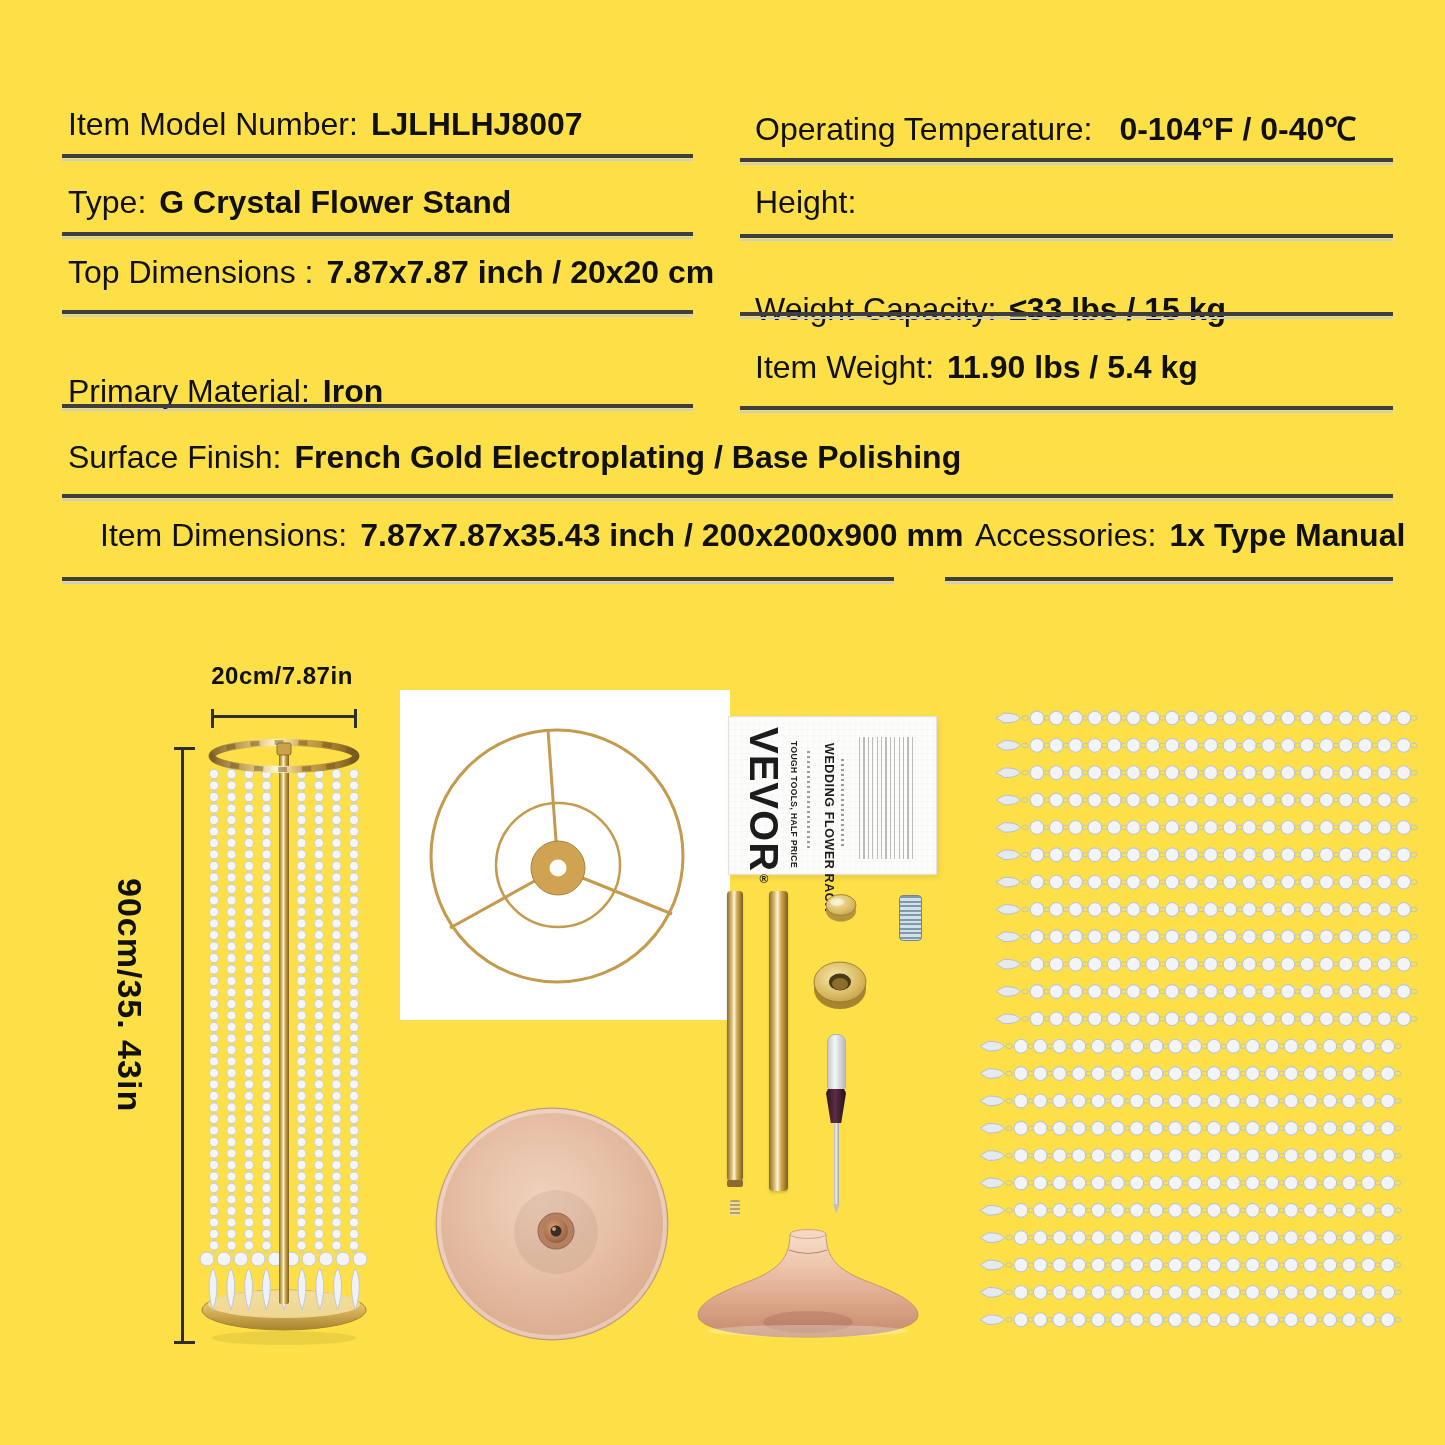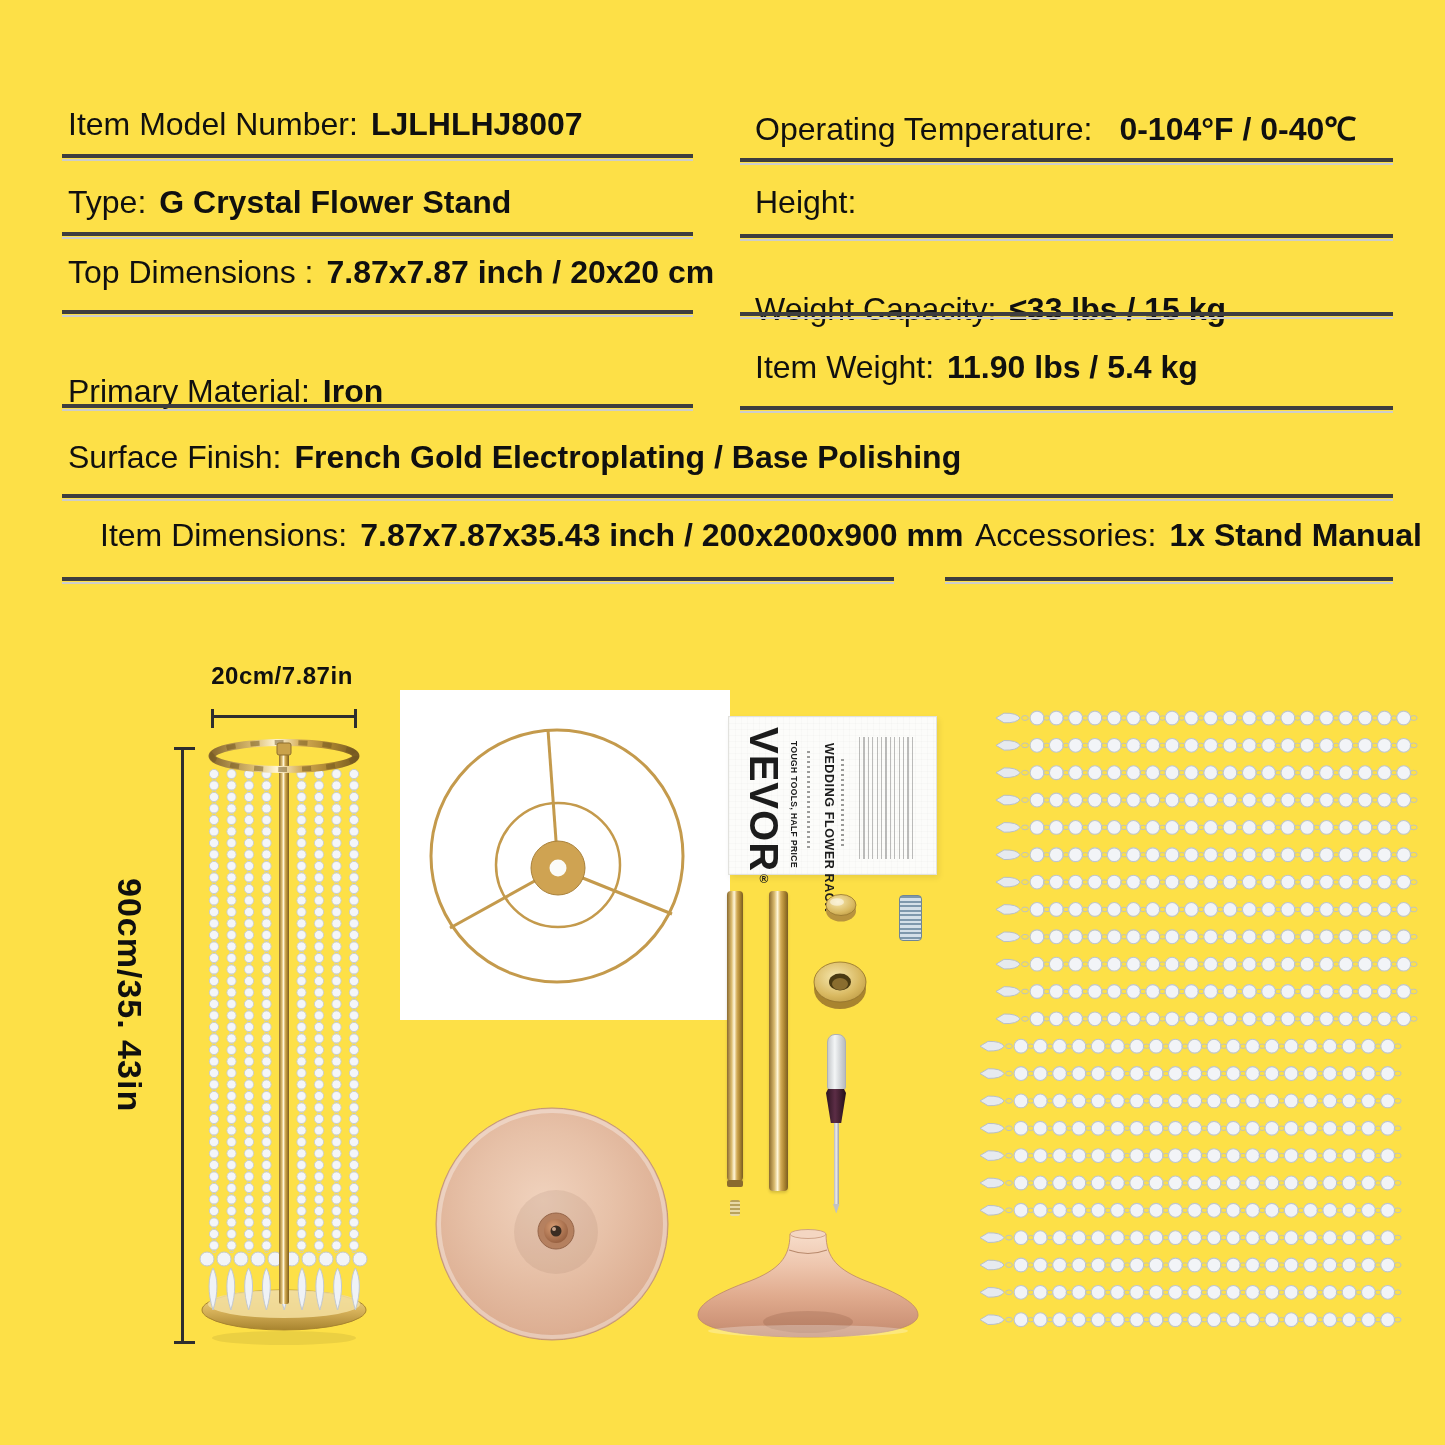--- a/index.html
+++ b/index.html
@@ -116,21 +116,21 @@
       <span class="spec-value">French Gold Electroplating / Base Polishing</span>
     </div>
     <div class="hline" style="left:62px;top:494px;width:1331px;"></div>
 
     <div class="spec-cell" style="left:64px;top:517px;margin-left:36px;">
       <span class="spec-label">Item Dimensions:</span>
       <span class="spec-value">7.87x7.87x35.43 inch / 200x200x900 mm</span>
     </div>
     <div class="spec-cell" style="left:975px;top:517px;text-align:right;">
       <span class="spec-label">Accessories:</span>
-      <span class="spec-value">1x Stand Manual</span>
+      <span class="spec-value">1x Type Manual</span>
     </div>
     <div class="hline" style="left:62px;top:577px;width:832px;"></div>
     <div class="hline" style="left:945px;top:577px;width:448px;"></div>
   </div>
 
   <div class="dim-top">20cm/7.87in</div>
   <div class="measure-h">
     <span class="tick t1"></span>
     <span class="tick t2"></span>
   </div>

